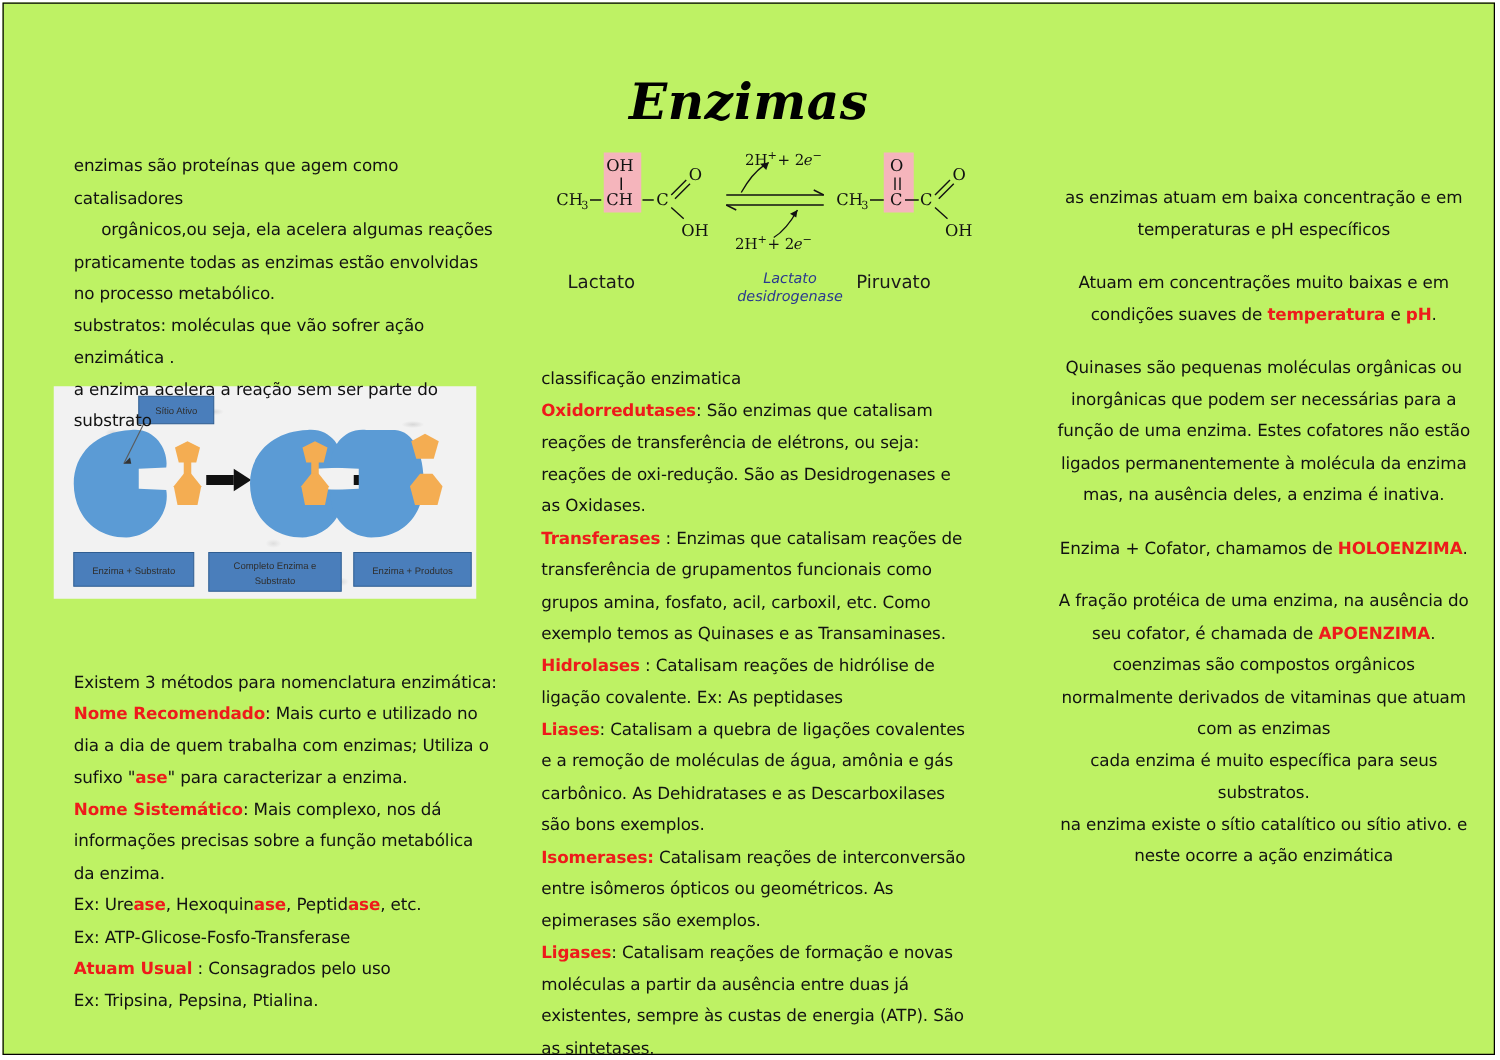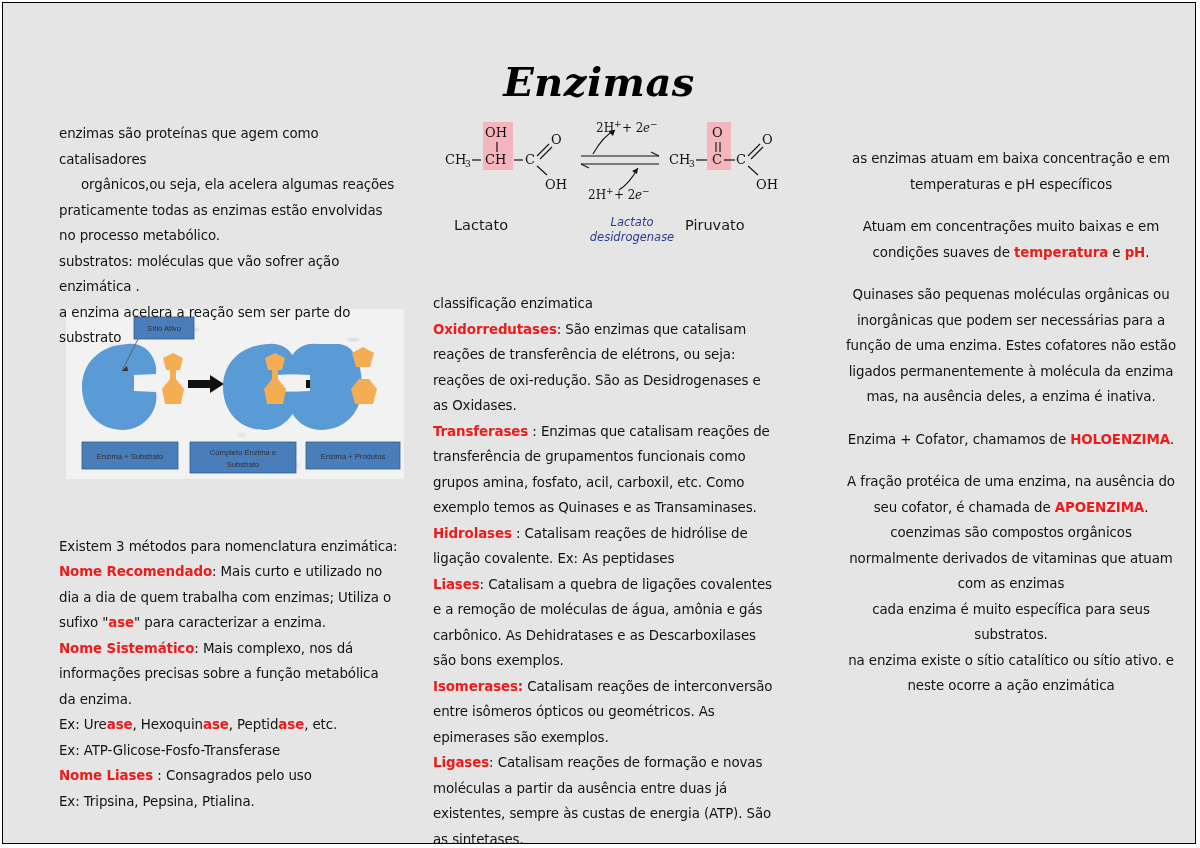--- a/index.html
+++ b/index.html
@@ -10,21 +10,21 @@
     width: 1200px; height: 848px;
     font-family: "DejaVu Sans", sans-serif;
     overflow: hidden;
     position: relative;
   }
   #page {
     position: absolute;
     left: 2px; top: 2px;
     width: 1194px; height: 842px;
     border: 1px solid #000000;
-    background: #e5e5e5;
+    background: #bef264;
     box-sizing: border-box;
     overflow: hidden;
   }
 
   
   #title {
     position: absolute;
     left: 0; top: 55px;
     width: 100%;
     text-align: center;
@@ -75,21 +75,21 @@
   #reaction {
     position: absolute;
     left: 430px; top: 115px;
     width: 350px; height: 145px;
   }
   #reaction svg { display: block; }
 
   
   #enzyme-fig {
     position: absolute;
-    left: 63px; top: 306px;
+    left: 40px; top: 306px;
     width: 338px; height: 170px;
     background:
       radial-gradient(ellipse 9px 5px at 14% 22%, #dcdcdc 0%, rgba(220,220,220,0) 70%),
       radial-gradient(ellipse 11px 4px at 38% 12%, #d9d9d9 0%, rgba(217,217,217,0) 70%),
       radial-gradient(ellipse 8px 6px at 63% 30%, #dddddd 0%, rgba(221,221,221,0) 70%),
       radial-gradient(ellipse 13px 4px at 85% 18%, #d7d7d7 0%, rgba(215,215,215,0) 70%),
       radial-gradient(ellipse 10px 5px at 22% 62%, #dadada 0%, rgba(218,218,218,0) 70%),
       radial-gradient(ellipse 9px 5px at 52% 74%, #dedede 0%, rgba(222,222,222,0) 70%),
       radial-gradient(ellipse 12px 4px at 78% 58%, #d8d8d8 0%, rgba(216,216,216,0) 70%),
       radial-gradient(ellipse 10px 5px at 44% 45%, #dbdbdb 0%, rgba(219,219,219,0) 70%),
@@ -243,21 +243,21 @@
       <span class="kw">Nome Recomendado</span><span>:  Mais curto e utilizado no dia a dia de quem trabalha com enzimas; Utiliza o sufixo </span>"<span class="kw">ase</span>"<span> para caracterizar a enzima.</span>
     </p>
     <p>
       <span class="kw">Nome Sistemático</span><span>: Mais complexo, nos dá informações precisas sobre a função metabólica da enzima.</span>
     </p>
     <p>
       <span>Ex: Ure</span><span class="kw">ase</span><span>, Hexoquin</span><span class="kw">ase</span><span>, Peptid</span><span class="kw">ase</span><span>, etc.</span>
     </p>
     <p>Ex: ATP-Glicose-Fosfo-Transferase</p>
     <p>
-      <span class="kw">Nome Liases</span><span> : Consagrados pelo uso</span>
+      <span class="kw">Atuam Usual</span><span> : Consagrados pelo uso</span>
     </p>
     <p>Ex: Tripsina, Pepsina, Ptialina.</p>
   </div>
 
   <div id="col-mid" class="note">
     <p>classificação enzimatica</p>
 
     <p>
       <span class="kw">Oxidorredutases</span><span>: São enzimas que catalisam reações de transferência de elétrons, ou seja: reações de oxi-redução. São as Desidrogenases e as Oxidases.</span>
     </p>

